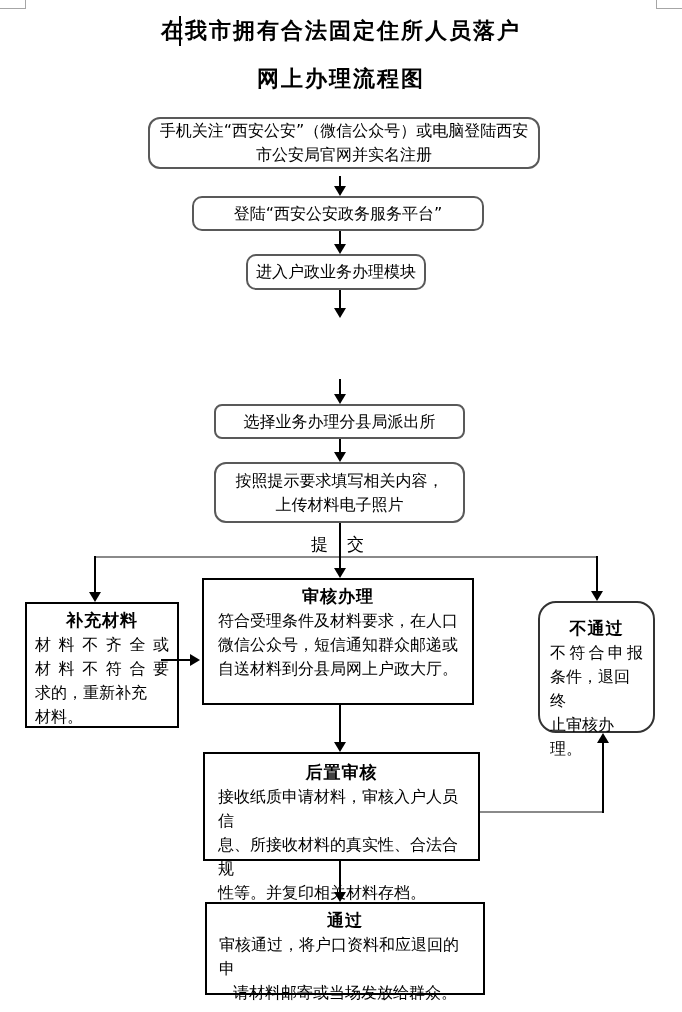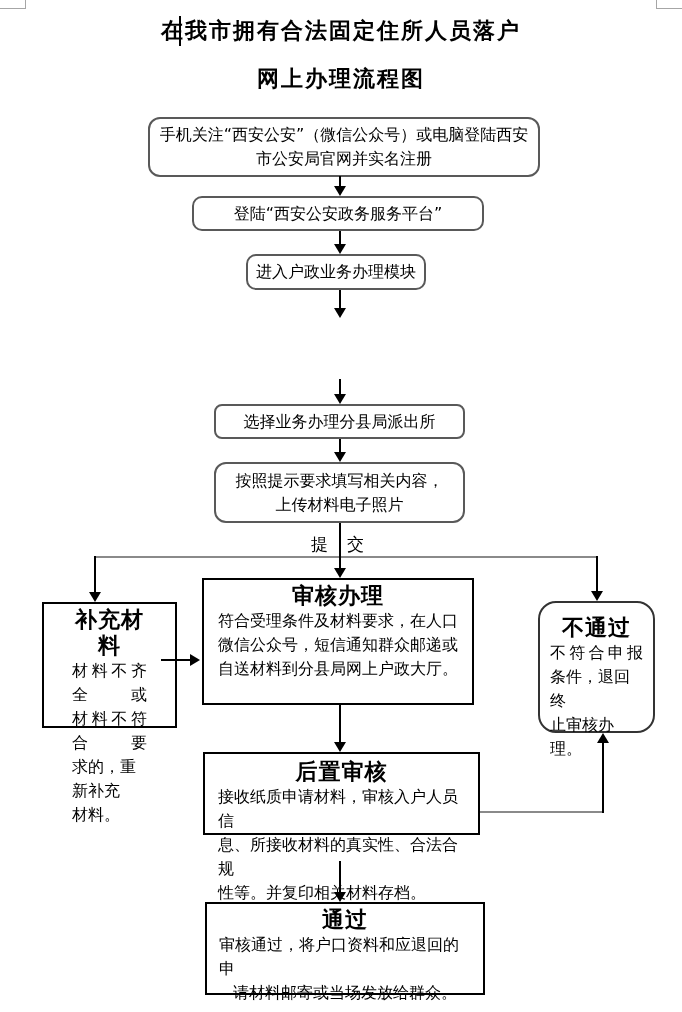--- a/index.html
+++ b/index.html
@@ -11,21 +11,21 @@
              font-size:22px;font-weight:bold;letter-spacing:2px;}
   .cursor{position:absolute;width:2px;height:30px;background:#000;}
 
   
   .node{position:absolute;box-sizing:border-box;background:#fff;}
   .rounded{border:2px solid #595959;border-radius:12px;}
   .rounded.big-r{border-radius:18px;border-color:#333;}
   .rect{border:2px solid #000;}
   .clines{display:flex;flex-direction:column;justify-content:center;text-align:center;}
   .bl{font-size:16px;line-height:24px;}
-  .bt{font-weight:bold;font-size:22px;line-height:26px;text-align:center;letter-spacing:1px;}
+  .bt{font-weight:bold;font-size:17px;line-height:26px;text-align:center;letter-spacing:1px;}
   .jl{text-align:justify;text-align-last:justify;}
   .cl{text-align:center;}
   .slash{color:#2b6bd5;}
 
   
   .ln{position:absolute;background:#000;}
   .ln.gray{background:#8a8a8a;}
   .ah-down{position:absolute;width:0;height:0;border-left:6px solid transparent;
            border-right:6px solid transparent;border-top:10px solid #000;}
   .ah-up{position:absolute;width:0;height:0;border-left:6px solid transparent;
@@ -47,21 +47,21 @@
 
   <div class="mark" style="left:0;top:8px;width:26px;height:1px;"></div>
   <div class="mark" style="left:25px;top:0;width:1px;height:9px;"></div>
   <div class="mark" style="left:656px;top:8px;width:26px;height:1px;"></div>
   <div class="mark" style="left:656px;top:0;width:1px;height:9px;"></div>
 
   <div class="cursor" style="left:179px;top:16px;"></div>
   <div class="doc-title" style="top:16px;">在我市拥有合法固定住所人员落户</div>
   <div class="doc-title" style="top:64px;">网上办理流程图</div>
 
-  <div class="node rounded clines" style="left:148px;top:117px;width:392px;height:60px;">
+  <div class="node rounded clines" style="left:148px;top:117px;width:392px;height:52px;">
     <div class="bl">手机关注“西安公安”（微信公众号）或电脑登陆西安</div>
     <div class="bl">市公安局官网并实名注册</div>
   </div>
 
   <div class="node rounded clines" style="left:192px;top:196px;width:292px;height:35px;border-radius:10px;">
     <div class="bl">登陆“西安公安政务服务平台”</div>
   </div>
 
   <div class="node rounded clines" style="left:246px;top:254px;width:180px;height:36px;border-radius:10px;">
     <div class="bl">进入户政业务办理模块</div>
@@ -76,21 +76,21 @@
   <div class="node rounded clines" style="left:214px;top:404px;width:251px;height:35px;border-radius:8px;">
     <div class="bl">选择业务办理分县局派出所</div>
   </div>
 
   <div class="submit-label" style="left:311px;top:533px;">
     <span>提</span>
     <span style="width:19px;"></span>
     <span>交</span>
   </div>
 
-  <div class="node rect" style="left:25px;top:602px;width:135px;height:126px;padding:3px 28px 0;margin-left:17px;">
+  <div class="node rect" style="left:25px;top:602px;width:154px;height:126px;padding:3px 8px 0;">
     <div class="bt">补充材料</div>
     <div class="bl jl">材料不齐全或</div>
     <div class="bl jl">材料不符合要</div>
     <div class="bl">求的，重新补充</div>
     <div class="bl">材料。</div>
   </div>
 
   <div class="node rect" style="left:202px;top:578px;width:272px;height:127px;padding:3px 14px 0;">
     <div class="bt">审核办理</div>
     <div class="bl">符合受理条件及材料要求，在人口</div>
@@ -98,21 +98,21 @@
     <div class="bl">自送材料到分县局网上户政大厅。</div>
   </div>
 
   <div class="node rounded big-r" style="left:538px;top:601px;width:117px;height:132px;padding:12px 10px 0;">
     <div class="bt">不通过</div>
     <div class="bl jl">不符合申报</div>
     <div class="bl">条件，退回终</div>
     <div class="bl">止审核办理。</div>
   </div>
 
-  <div class="node rect" style="left:203px;top:752px;width:277px;height:83px;padding:5px 13px 8px;">
+  <div class="node rect" style="left:203px;top:752px;width:277px;height:109px;padding:5px 13px 8px;">
     <div class="bt">后置审核</div>
     <div class="bl">接收纸质申请材料，审核入户人员信</div>
     <div class="bl">息、所接收材料的真实性、合法合规</div>
     <div class="bl">性等。并复印相关材料存档。</div>
   </div>
 
   <div class="node rect" style="left:205px;top:902px;width:280px;height:93px;padding:3px 12px 18px;">
     <div class="bt">通过</div>
     <div class="bl">审核通过，将户口资料和应退回的申</div>
     <div class="bl cl">请材料邮寄或当场发放给群众。</div>

